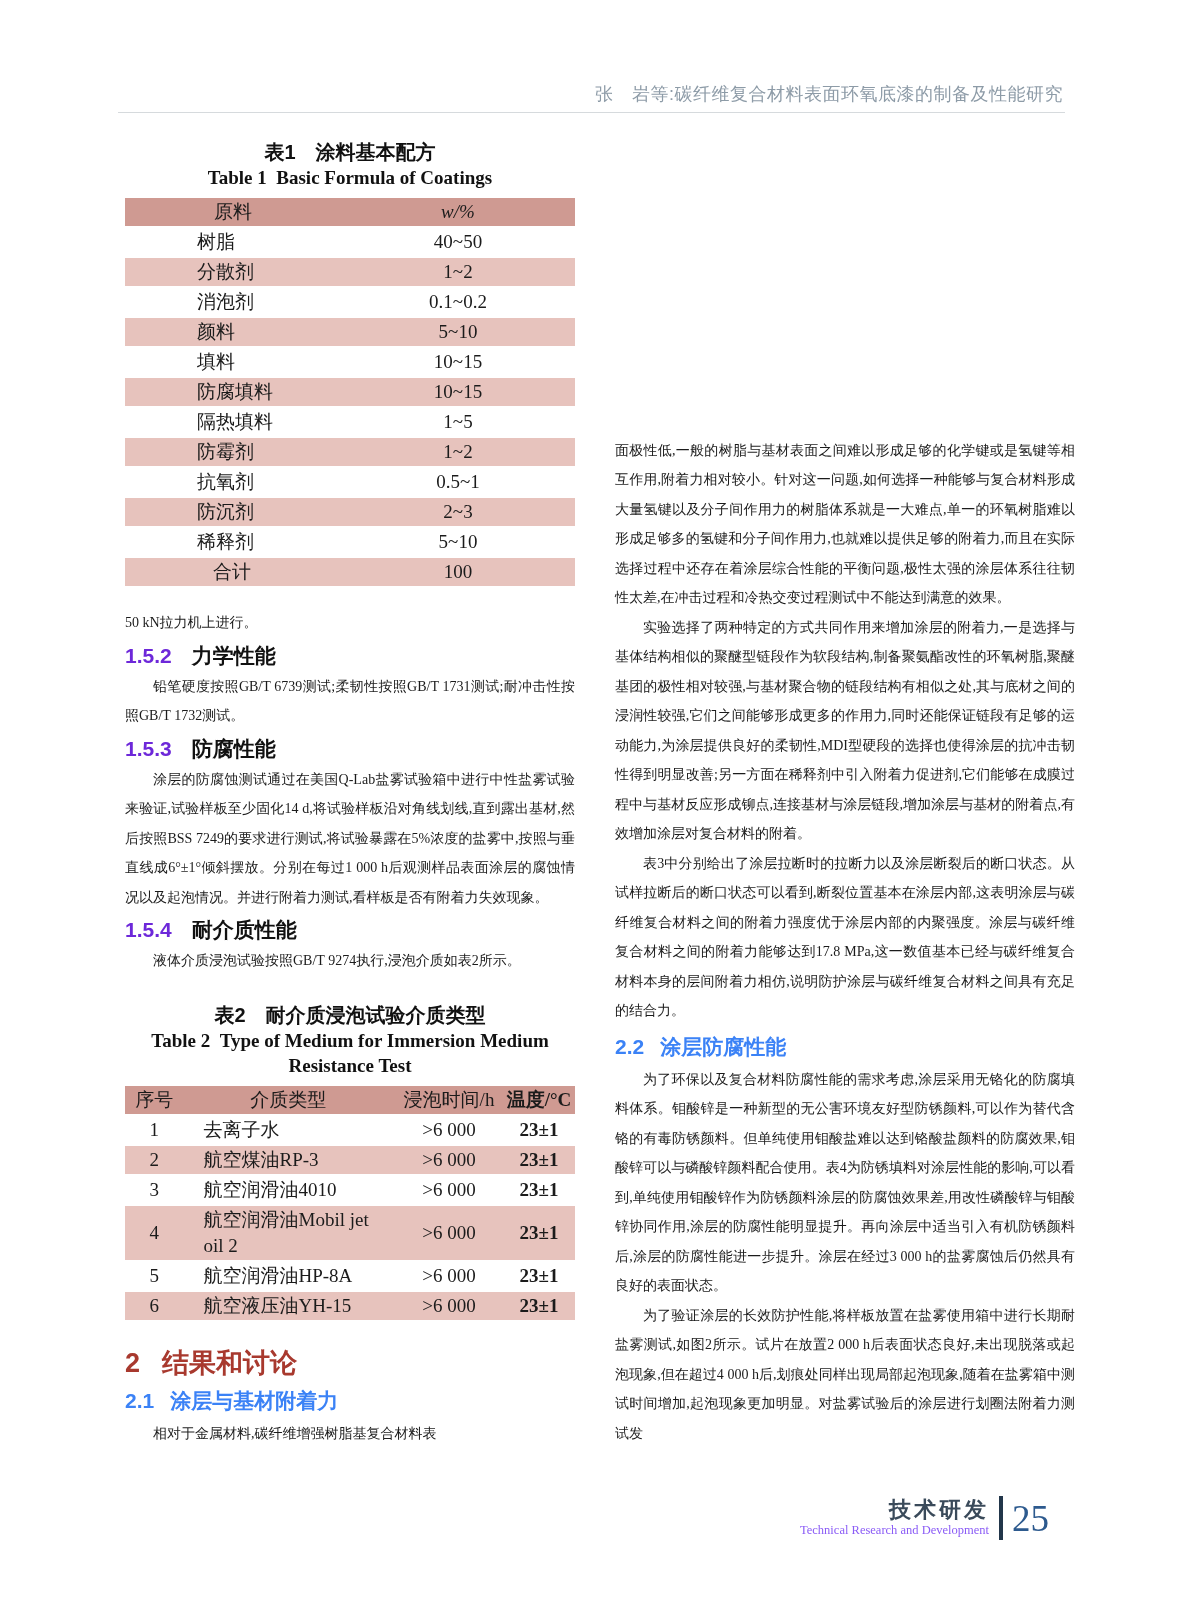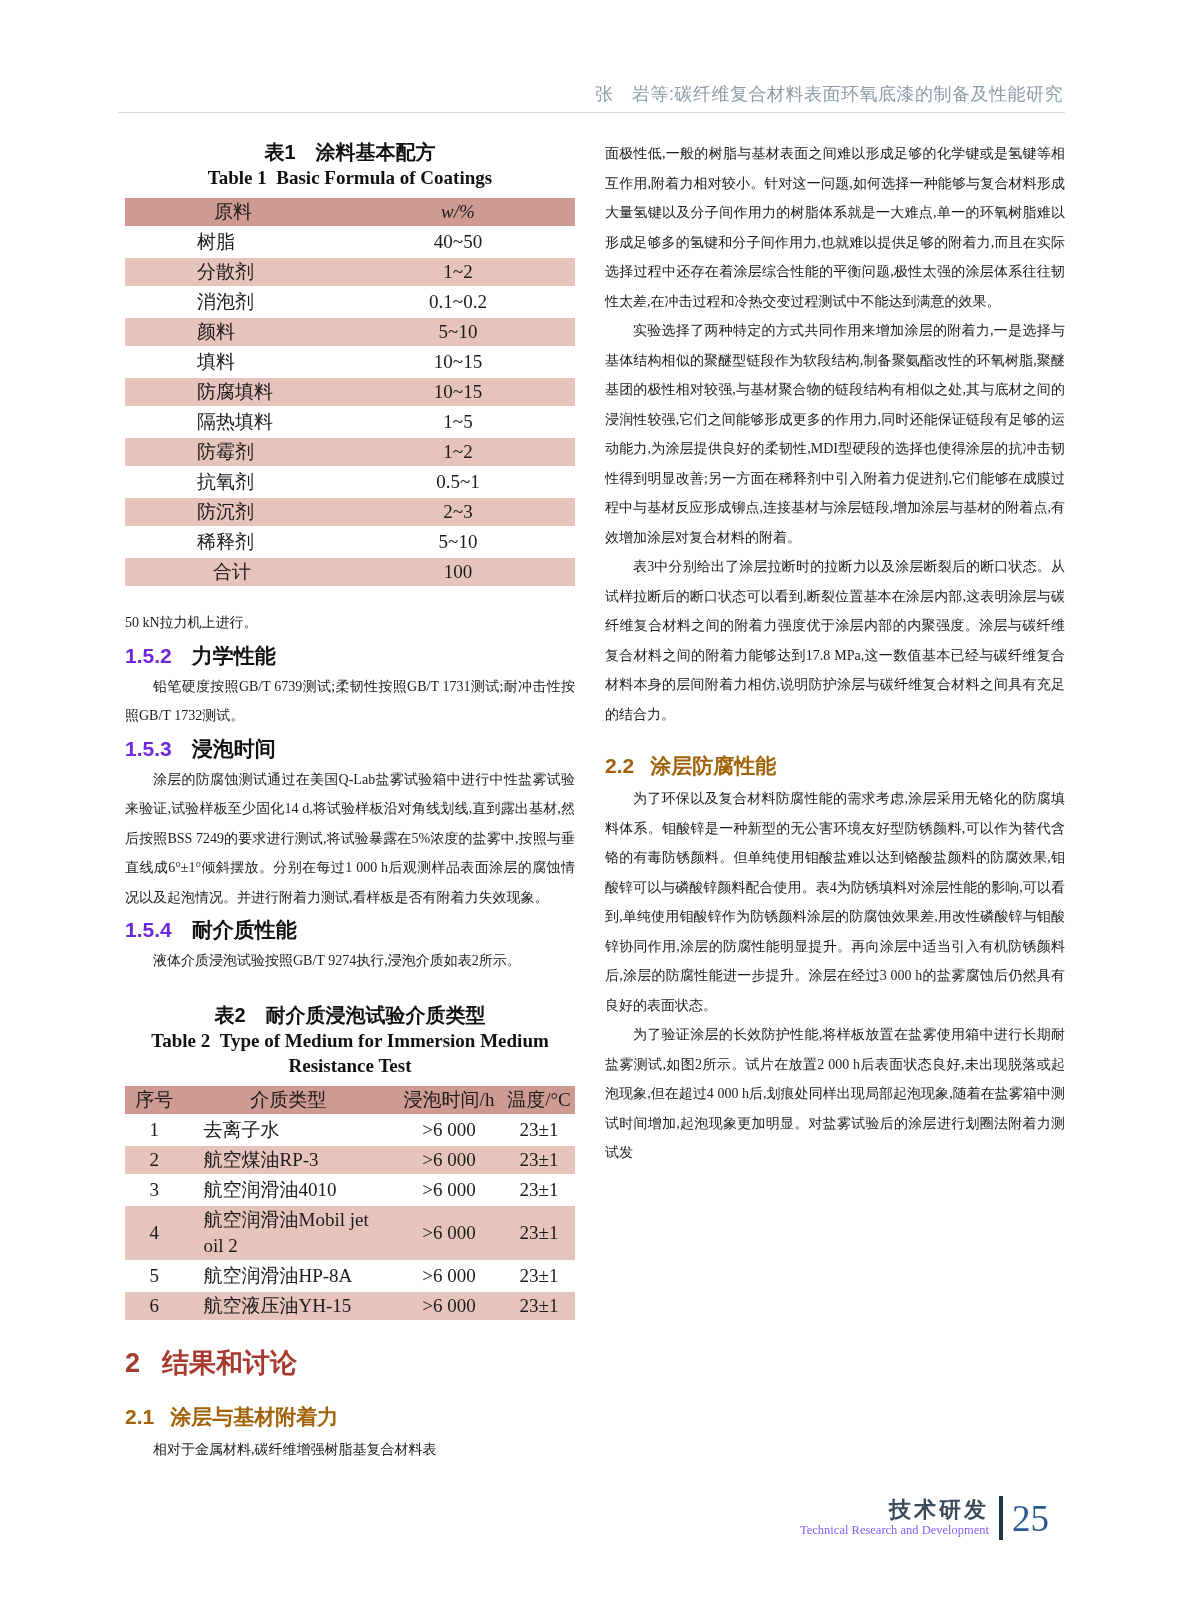--- a/index.html
+++ b/index.html
@@ -23,23 +23,23 @@
     letter-spacing:.5px;
   }
   .head-rule{
     margin:0 122px 0 118px;
     height:0;
     border-top:1.5px solid #d6dadd;
   }
   
   .content{
     display:flex;
-    gap:30px;
+    gap:40px;
     padding:26px 122px 0 125px;
-    align-items:flex-start;
+    align-items:flex-end;
   }
   .col-left{width:450px;flex:0 0 450px;}
   .col-right{width:460px;flex:0 0 460px;}
   
   .cap-zh{
     font-family:"Liberation Sans","DejaVu Sans",sans-serif;
     font-weight:bold;font-size:20px;line-height:26px;text-align:center;color:#111;
   }
   .cap-en{
     font-weight:bold;font-size:19px;line-height:25px;text-align:center;color:#111;
@@ -55,44 +55,44 @@
   .t1 td:first-child{text-align:left;padding-left:72px;}
   .t1 th:last-child,.t1 td:last-child{text-align:center;width:52%;}
   .t1 td.total{text-align:center;padding-left:0;}
   .ital{font-style:italic;}
   .t2 th{text-align:center;margin-left:34px;}
   .t2 td{text-align:center;}
   .t2 .c-no{width:13%;}
   .t2 .c-med{width:47%;text-align:left;padding-left:20px;}
   .t2 th.c-med{text-align:center;padding-left:0;}
   .t2 .c-time{width:24%;}
-  .t2 .c-temp{width:16%;}
+  .t2 .c-temp{width:16%;font-weight:bold;}
   
   p.body{
     margin:0;font-size:14px;line-height:29.5px;
     text-align:justify;
   }
   p.indent{text-indent:2em;}
   
   .sec3{
     margin:3px 0 2px 0;
     font-family:"Liberation Sans","DejaVu Sans",sans-serif;
     font-size:21px;line-height:29px;font-weight:600;color:#111;
   }
   .sec3 .num{color:#6d28d9;margin-right:20px;}
   .sec1{
     margin:24px 0 6px 0;
     font-family:"Liberation Sans","DejaVu Sans",sans-serif;
     font-size:27px;line-height:34px;font-weight:bold;color:#a8392e;
   }
   .sec1 .num{margin-right:22px;}
   .sec2{
-    margin:22px 0 4px 0;
-    font-family:"Liberation Sans","DejaVu Sans",sans-serif;
-    font-size:21px;line-height:29px;font-weight:bold;color:#a16207;
+    margin:6px 0 4px 0;
+    font-family:"Liberation Sans","DejaVu Sans",sans-serif;
+    font-size:21px;line-height:29px;font-weight:bold;color:#3b82f6;
   }
   .sec2 .num{margin-right:16px;}
   .mt-table2{margin-top:26px;}
   
   .footer{
     position:absolute;right:138px;bottom:60px;
     display:flex;align-items:center;
   }
   .f-text{text-align:right;margin-right:10px;}
   .f-zh{
@@ -178,21 +178,21 @@
       </table>
 
       <p class="body" style="margin-top:20px;">50 kN拉力机上进行。</p>
 
       <div class="sec3">
         <span class="num">1.5.2</span><span>力学性能</span>
       </div>
       <p class="body indent">铅笔硬度按照GB/T 6739测试;柔韧性按照GB/T 1731测试;耐冲击性按照GB/T 1732测试。</p>
 
       <div class="sec3">
-        <span class="num">1.5.3</span><span>浸泡时间</span>
+        <span class="num">1.5.3</span><span>防腐性能</span>
       </div>
       <p class="body indent">涂层的防腐蚀测试通过在美国Q-Lab盐雾试验箱中进行中性盐雾试验来验证,试验样板至少固化14 d,将试验样板沿对角线划线,直到露出基材,然后按照BSS 7249的要求进行测试,将试验暴露在5%浓度的盐雾中,按照与垂直线成6°±1°倾斜摆放。分别在每过1 000 h后观测样品表面涂层的腐蚀情况以及起泡情况。并进行附着力测试,看样板是否有附着力失效现象。</p>
 
       <div class="sec3">
         <span class="num">1.5.4</span><span>耐介质性能</span>
       </div>
       <p class="body indent">液体介质浸泡试验按照GB/T 9274执行,浸泡介质如表2所示。</p>
 
       <div class="cap-zh mt-table2">表2　耐介质浸泡试验介质类型</div>
       <div class="cap-en">Table 2&nbsp;&nbsp;Type of Medium for Immersion Medium</div>

